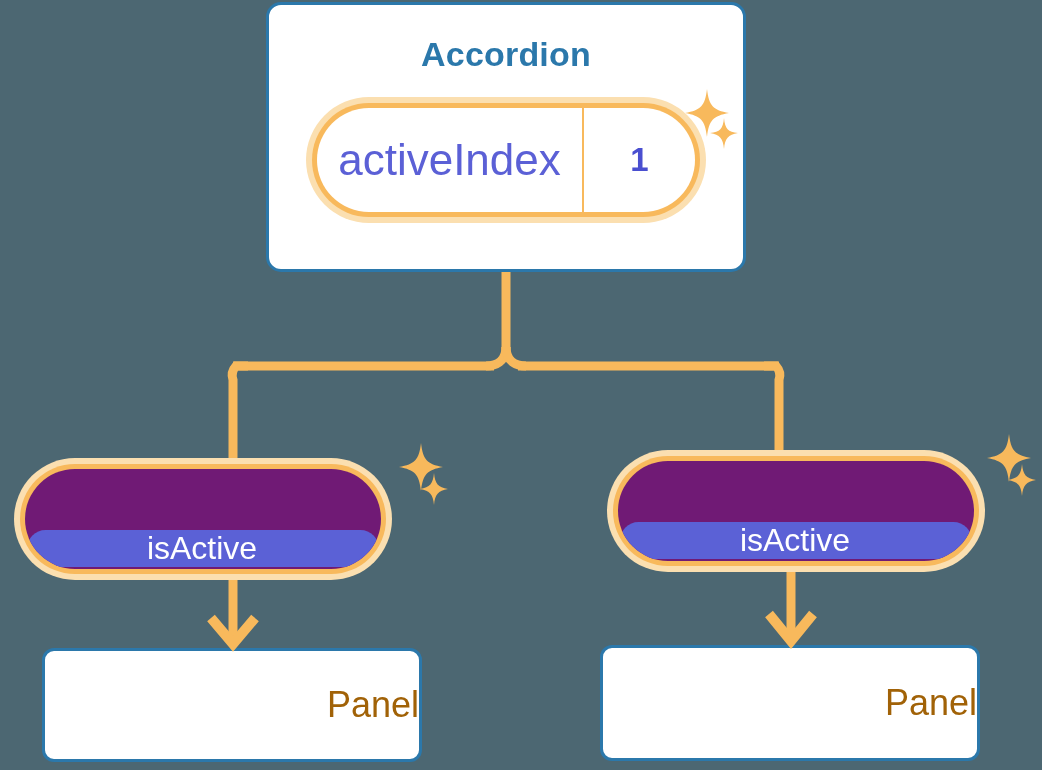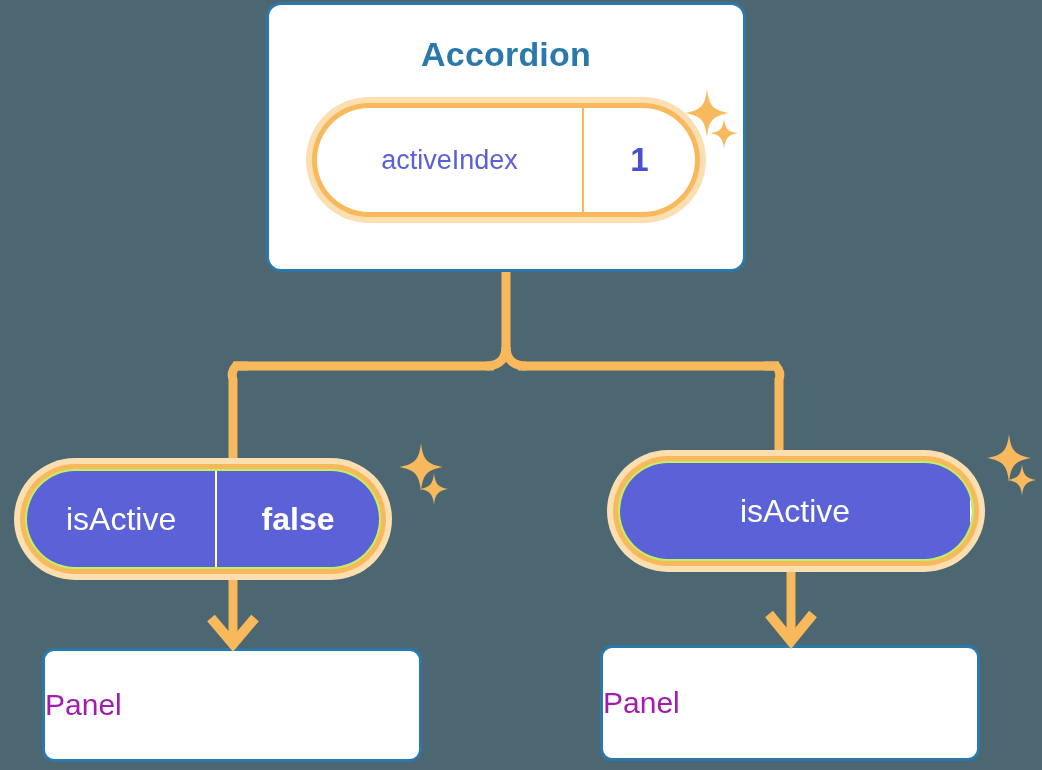--- a/index.html
+++ b/index.html
@@ -85,35 +85,36 @@
     top: 97px;
     width: 400px;
     height: 126px;
   }
   #activeindex-pill .pill-body {
     background: #ffffff;
   }
   #activeindex-pill .pill-cell-key {
     flex: 0 0 265px;
     color: #5b60d6;
-    font-size: 27px;
+    font-size: 44px;
     border-right: 2px solid #f8b95c;
   }
   #activeindex-pill .pill-cell-val {
     flex: 1;
     color: #4a4fd0;
     font-size: 33px;
     font-weight: bold;
   }
 
   
   .pill-indigo .pill-body {
-    background: #bef264;
+    background: #701a75;
     padding: 2px;
     box-sizing: border-box;
+    align-items: flex-end;
   }
   .pill-indigo .pill-inner {
     flex: 1;
     display: flex;
     align-items: stretch;
     background: #5b61d6;
     border-radius: 999px;
     overflow: hidden;
   }
   .pill-indigo .pill-cell-key {
@@ -142,23 +143,23 @@
   }
 
   
   .panel-box {
     box-sizing: border-box;
     background: #ffffff;
     border: 3px solid #2b78ab;
     border-radius: 12px;
     display: flex;
     align-items: center;
-    justify-content: flex-start;
-    color: #a21caf;
-    font-size: 30px;
+    justify-content: flex-end;
+    color: #a16207;
+    font-size: 36px;
   }
   #panel-left  { left: 42px;  top: 648px; width: 380px; height: 114px; }
   #panel-right { left: 600px; top: 645px; width: 380px; height: 116px; }
 
   
   #connector-layer, #arrow-layer, #sparkle-layer {
     left: 0; top: 0;
     width: 1042px;
     height: 770px;
     pointer-events: none;
@@ -219,21 +220,20 @@
         <div class="pill-cell pill-cell-val">1</div>
       </div>
     </div>
   </div>
 
   <div class="abs pill pill-halo pill-indigo" id="isactive-pill-left">
     <div class="pill-ring">
       <div class="pill-body">
         <div class="pill-inner">
           <div class="pill-cell pill-cell-key">isActive</div>
-          <div class="pill-cell pill-cell-val">false</div>
         </div>
       </div>
     </div>
   </div>
 
   <div class="abs panel-box" id="panel-left">
     <span>Panel</span>
   </div>
 
   <div class="abs pill pill-halo pill-indigo" id="isactive-pill-right">

